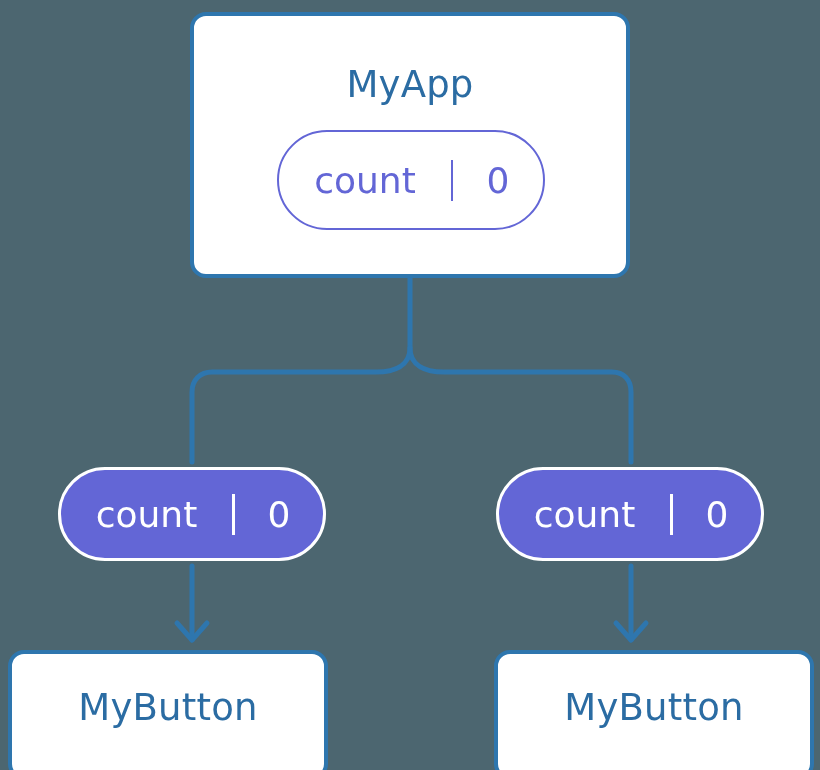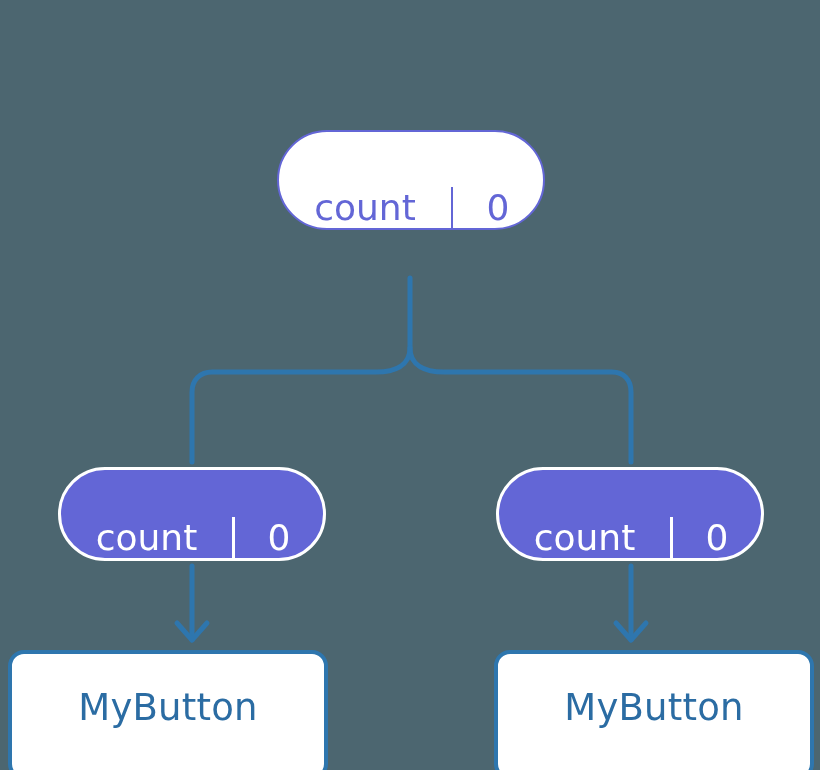--- a/index.html
+++ b/index.html
@@ -69,21 +69,21 @@
   .btn-box .comp-title {
     margin-top: 32px;
     font-size: 37px;
   }
 
   
   .pill {
     position: absolute;
     box-sizing: border-box;
     display: flex;
-    align-items: flex-end;
+    align-items: center;
     border-radius: 999px;
     overflow: hidden;
     z-index: 3;
   }
   .pill .pill-key,
   .pill .pill-val {
     display: flex;
     align-items: center;
     justify-content: center;
     font-size: 36px;
@@ -149,20 +149,23 @@
              C 200 372, 192 380, 192 392
              L 192 462" fill="none" stroke="#2e76ae" stroke-width="5" stroke-linecap="round" stroke-linejoin="round"></path>
 
     <path d="M 192 566 L 192 640" fill="none" stroke="#2e76ae" stroke-width="5" stroke-linecap="round"></path>
     <path d="M 177 623 L 192 640 L 207 623" fill="none" stroke="#2e76ae" stroke-width="5" stroke-linecap="round" stroke-linejoin="round"></path>
 
     <path d="M 631 566 L 631 640" fill="none" stroke="#2e76ae" stroke-width="5" stroke-linecap="round"></path>
     <path d="M 616 623 L 631 640 L 646 623" fill="none" stroke="#2e76ae" stroke-width="5" stroke-linecap="round" stroke-linejoin="round"></path>
   </svg>
 
+  <div id="app-box" class="comp-box">
+    <div class="comp-title">MyApp</div>
+  </div>
 
   <div id="app-pill" class="pill">
     <div class="pill-key">count</div>
     <div class="pill-val">0</div>
   </div>
 
   <div id="pill-left" class="pill pill-filled">
     <div class="pill-key">count</div>
     <div class="pill-val">0</div>
   </div>

